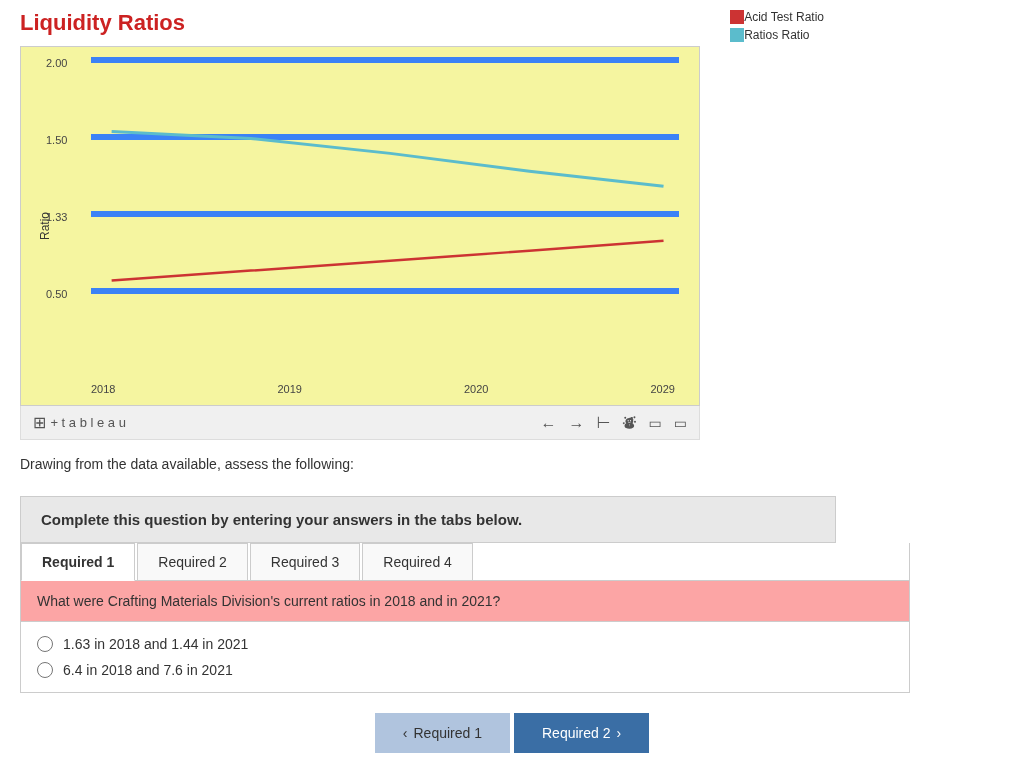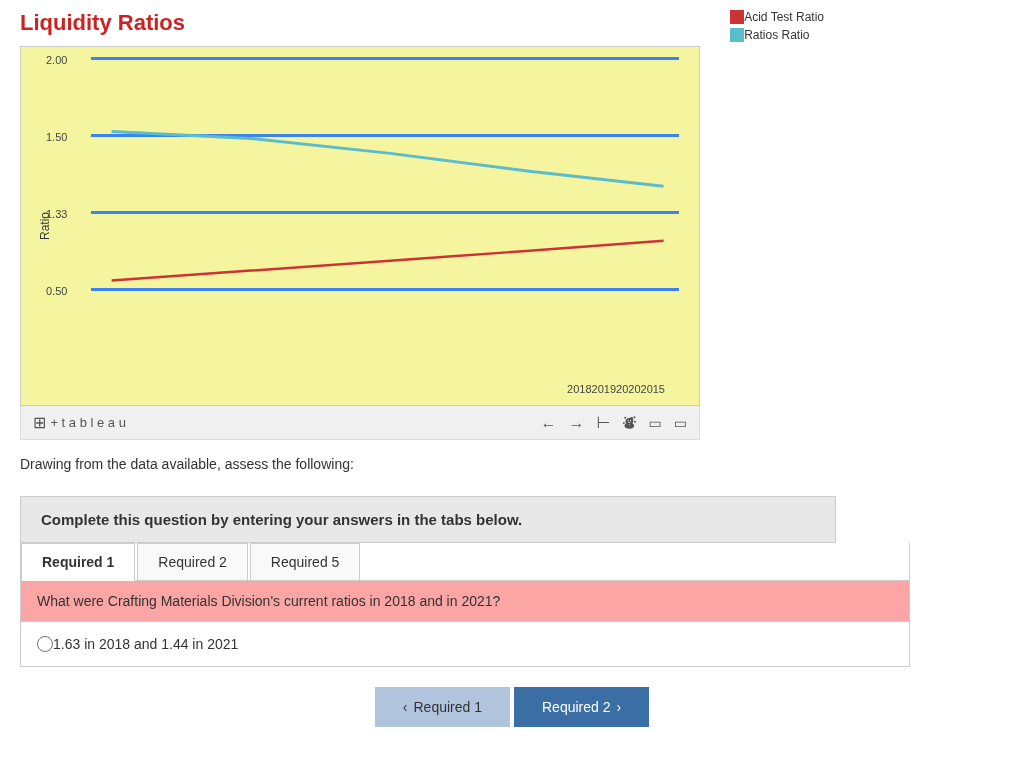--- a/index.html
+++ b/index.html
@@ -67,41 +67,41 @@
       position: relative;
       width: 100%;
       height: 100%;
     }
 
     
     .gridline {
       position: absolute;
       left: 0;
       right: 0;
-      border-top: 3px solid #3b82f6;
+      border-top: 6px solid #3b82f6;
       width: 100%;
     }
 
     
     .y-label {
       position: absolute;
       left: -45px;
       font-size: 11px;
       color: #444;
       transform: translateY(-50%);
     }
 
     
     .x-labels {
       position: absolute;
       bottom: -30px;
       left: 0;
-      right: 14px;
-      display: flex;
-      justify-content: flex-end;
+      right: 4px;
+      display: flex;
+      justify-content: space-between;
       font-size: 11px;
       color: #444;
     }
 
     svg.chart-svg {
       position: absolute;
       top: 0; left: 0;
       width: 100%;
       height: 100%;
       overflow: visible;
@@ -199,20 +199,21 @@
       padding: 14px 16px;
       display: flex;
       flex-direction: column;
       gap: 10px;
       background: #fff;
     }
 
     .answer-option {
       display: flex;
       align-items: center;
+      gap: 10px;
       font-size: 14px;
     }
 
     .answer-option input[type="radio"] {
       width: 16px;
       height: 16px;
       cursor: pointer;
     }
 
     
@@ -286,21 +287,21 @@
 
         <polyline points="20,75 155,82 290,97 425,115 555,130" fill="none" stroke="#5bbccc" stroke-width="3"></polyline>
 
         <polyline points="20,225 155,215 290,205 425,195 555,185" fill="none" stroke="#cc3333" stroke-width="2.5"></polyline>
       </svg>
 
       <div class="x-labels">
         <span>2018</span>
         <span>2019</span>
         <span>2020</span>
-        <span>2015</span>
+        <span>2029</span>
       </div>
     </div>
   </div>
 
   <div class="tableau-bar">
     <div class="tableau-logo">
       <span style="font-size:16px;">⊞</span>
       <span>+ t a b l e a u</span>
     </div>
     <div class="tableau-nav">
@@ -317,31 +318,36 @@
 <p class="instructions">Drawing from the data available, assess the following:</p>
 
 <div class="complete-box">
   <span>Complete this question by entering your answers in the tabs below.</span>
 </div>
 
 <div class="question-area">
   <div class="tabs">
     <div class="tab active">Required 1</div>
     <div class="tab">Required 2</div>
-    <div class="tab">Required 5</div>
+    <div class="tab">Required 3</div>
+    <div class="tab">Required 4</div>
   </div>
 
   <div class="question-text">
     <span>What were Crafting Materials Division's current ratios in 2018 and in 2021?</span>
   </div>
 
   <div class="answer-options">
     <label class="answer-option">
       <input type="radio" name="answer" style="">
       <span>1.63 in 2018 and 1.44 in 2021</span>
+    </label>
+    <label class="answer-option">
+      <input type="radio" name="answer" style="">
+      <span>6.4 in 2018 and 7.6 in 2021</span>
     </label>
   </div>
 </div>
 
 <div class="nav-buttons">
   <button class="btn-prev">
     <span>‹</span>
     <span>Required 1</span>
   </button>
   <button class="btn-next">

